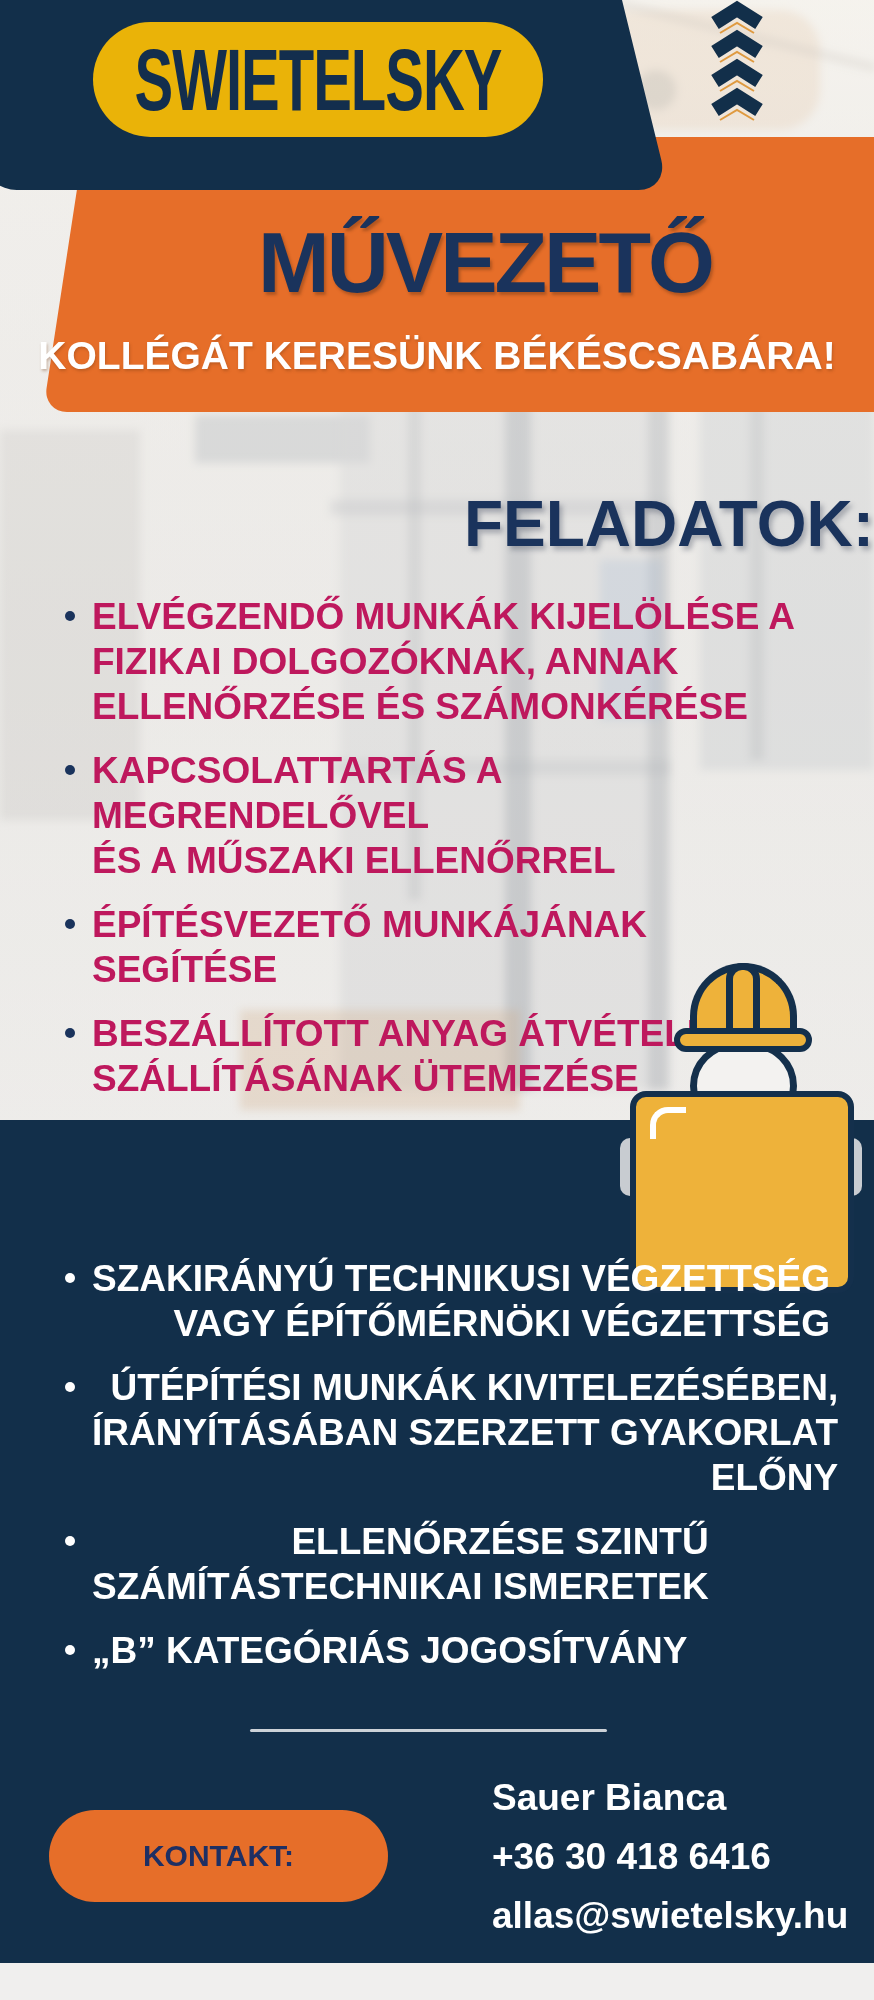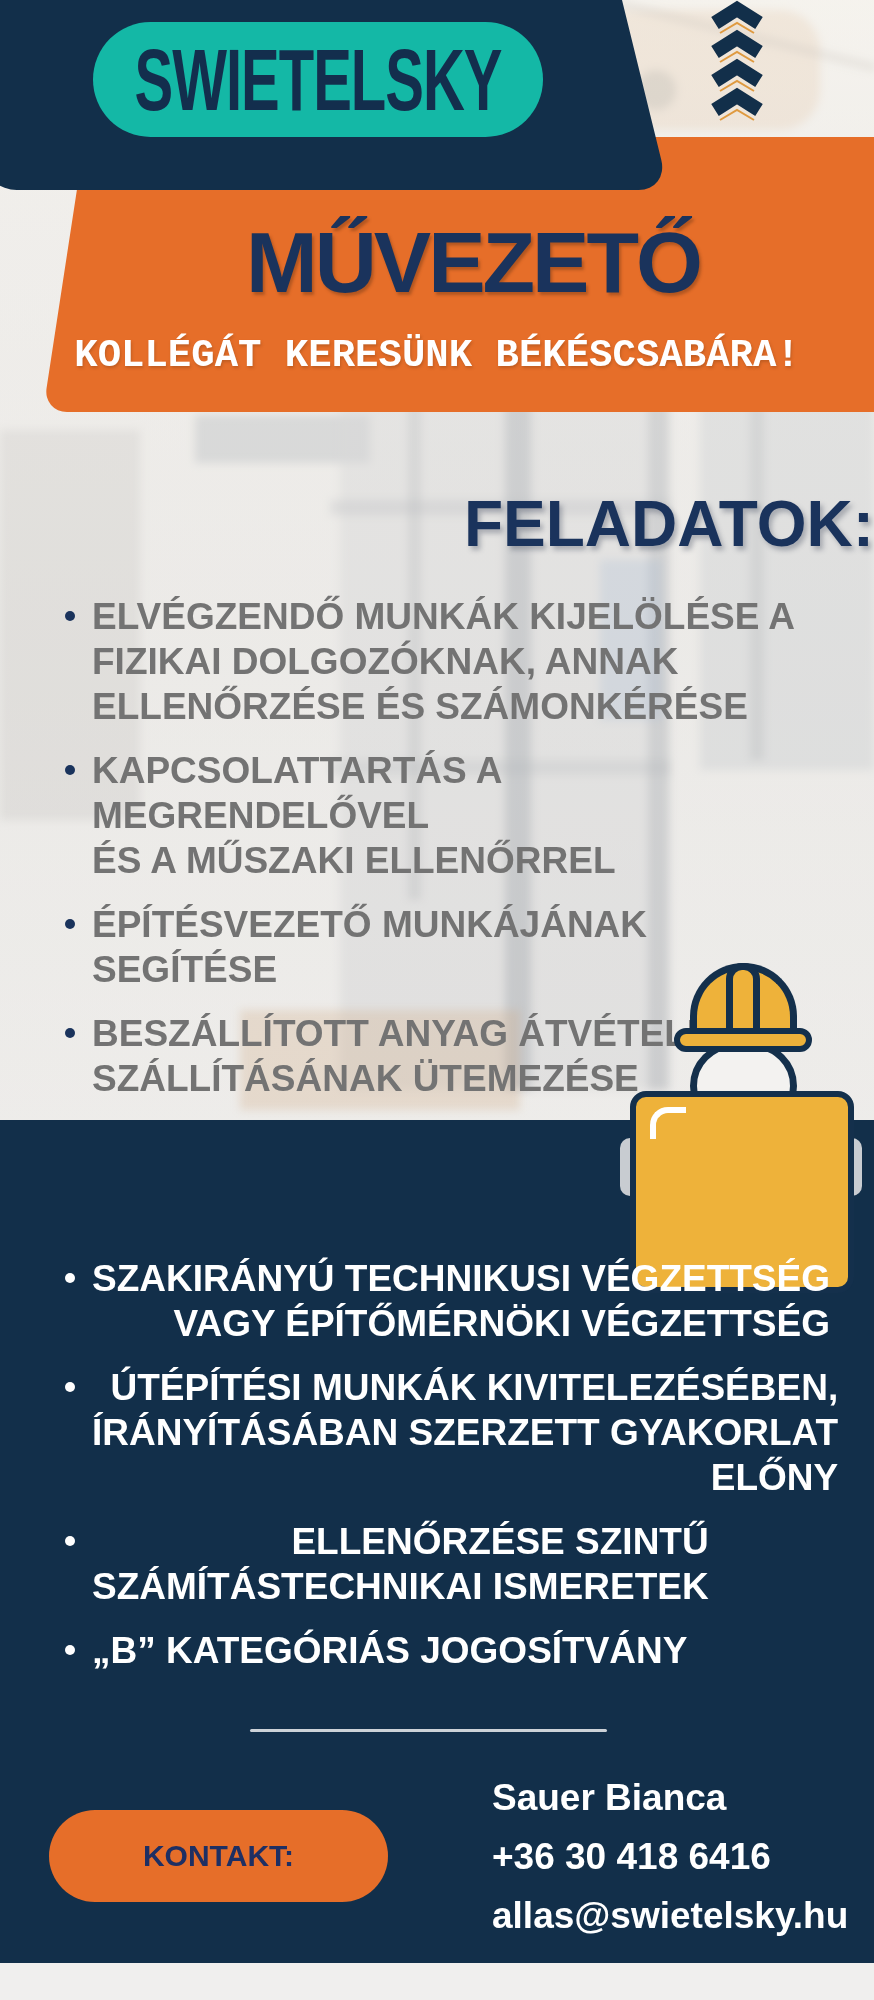--- a/index.html
+++ b/index.html
@@ -9,51 +9,51 @@
   
   .photo-bg{position:absolute;left:0;top:0;width:874px;height:1122px;overflow:hidden;
     background:linear-gradient(180deg,#f4f1ea 0%,#ebe9e6 18%,#e6e5e3 55%,#edecea 100%);}
   .ph{position:absolute;filter:blur(4px);}
   .ph-wash{position:absolute;left:0;top:0;width:100%;height:100%;
     background:linear-gradient(180deg,rgba(246,244,240,.55),rgba(238,236,233,.40));filter:none;}
 
   
   .header-navy{position:absolute;left:-60px;top:0;width:682px;height:190px;background:#122F4A;
     transform:skewX(13.8deg);transform-origin:top left;border-radius:0 0 30px 30px;}
-  .logo-pill{position:absolute;left:93px;top:22px;width:450px;height:115px;background:#14b8a6;
+  .logo-pill{position:absolute;left:93px;top:22px;width:450px;height:115px;background:#eab308;
     border-radius:58px;display:flex;align-items:center;justify-content:center;}
   .logo-text{display:inline-block;transform:scaleY(1.5);font-size:58px;font-weight:bold;
     letter-spacing:-1px;color:#132e4d;white-space:nowrap;}
 
   .chevrons{position:absolute;left:711px;top:0;width:52px;height:128px;}
 
   
   .banner-wrap{position:absolute;left:0;top:137px;width:874px;height:275px;overflow:hidden;}
   .banner-shape{position:absolute;left:85px;top:0;width:1100px;height:275px;background:#E66E29;
     transform:skewX(-8.7deg);transform-origin:top left;border-radius:24px;}
-  .job-title{position:absolute;left:84px;top:212px;width:778px;height:100px;line-height:100px;
+  .job-title{position:absolute;left:96px;top:212px;width:778px;height:100px;line-height:100px;
     text-align:center;font-size:86px;font-weight:bold;letter-spacing:-3px;color:#1A335C;
     text-shadow:2px 3px 3px rgba(100,50,20,.4);}
   .subtitle{position:absolute;left:0;top:334px;width:874px;text-align:center;font-size:39px;
-    font-weight:bold;color:#ffffff;text-shadow:1px 2px 3px rgba(120,60,20,.35);font-family:Liberation Mono, monospace;}
+    font-weight:bold;color:#ffffff;text-shadow:1px 2px 3px rgba(120,60,20,.35);}
 
   
   .tasks-heading{position:absolute;left:0;top:492px;width:874px;text-align:right;font-size:64px;
     line-height:64px;font-weight:bold;color:#1A335C;text-shadow:3px 4px 5px rgba(60,70,90,.35);}
   .req-heading{position:absolute;left:52px;top:1158px;font-size:62px;line-height:70px;
     font-weight:bold;color:#ffffff;text-shadow:2px 3px 5px rgba(0,0,0,.35);}
 
   
   ul.blist{position:absolute;margin:0;padding:0;list-style:none;}
   ul.blist li{display:flex;align-items:flex-start;margin:0 0 19px 0;}
   ul.blist li .dot{flex:0 0 auto;width:10px;height:10px;border-radius:50%;margin:17px 17px 0 0;}
   ul.blist li .btxt{white-space:pre-line;font-size:37px;line-height:45px;font-weight:bold;}
   .tasks-list{left:65px;top:594px;width:760px;}
   .tasks-list li .dot{background:#1A335C;}
-  .tasks-list li .btxt{color:#737373;}
+  .tasks-list li .btxt{color:#be185d;}
   .req-list{left:65px;top:1256px;width:780px;text-align:right;}
   .req-list li{margin-bottom:24px;}
   .req-list li .dot{background:#ffffff;}
   .req-list li .btxt{color:#ffffff;}
 
   
   .navy-section{position:absolute;left:0;top:1120px;width:874px;height:843px;background:#122F4A;}
   .footer-strip{position:absolute;left:0;top:1963px;width:874px;height:37px;background:#f0efee;}
 
   

